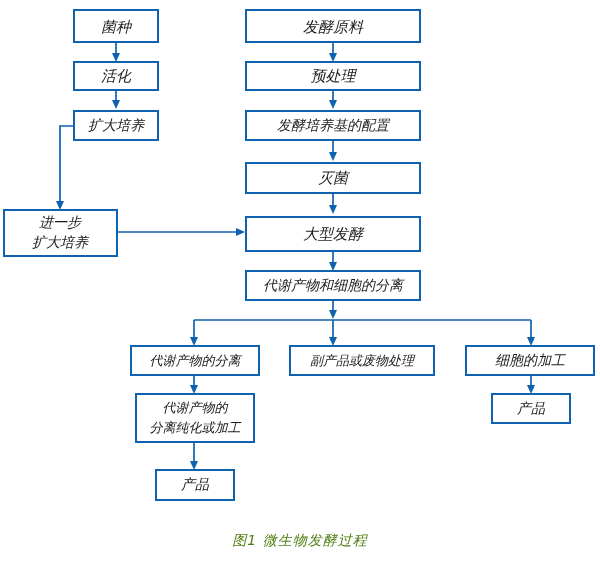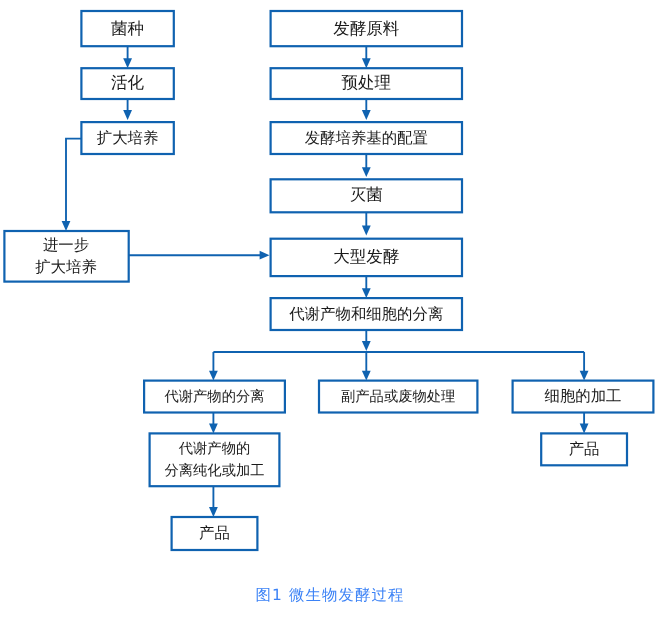--- a/index.html
+++ b/index.html
@@ -11,20 +11,21 @@
     width: 600px;
     height: 568px;
     font-family: "DejaVu Sans", "Liberation Sans", sans-serif;
     overflow: hidden;
   }
   #figure-root {
     position: relative;
     width: 536px;
     height: 568px;
     background: #ffffff;
+    font-style: italic;
   }
   #flow-svg {
     position: absolute;
     left: 0;
     top: 0;
     width: 600px;
     height: 520px;
     display: block;
   }
   .node-rect {
@@ -54,21 +55,21 @@
     fill: #0f62b0;
   }
   .caption {
     position: absolute;
     left: 0;
     top: 532px;
     width: 600px;
     text-align: center;
     font-family: "DejaVu Sans", "Liberation Sans", sans-serif;
     font-size: 14px;
-    color: #3b82f6;
+    color: #4d7c0f;
     letter-spacing: 1px;
   }
 </style>
 </head>
 <body>
 
 <div id="figure-root">
 
   <svg id="flow-svg" viewBox="0 0 600 520">
 

